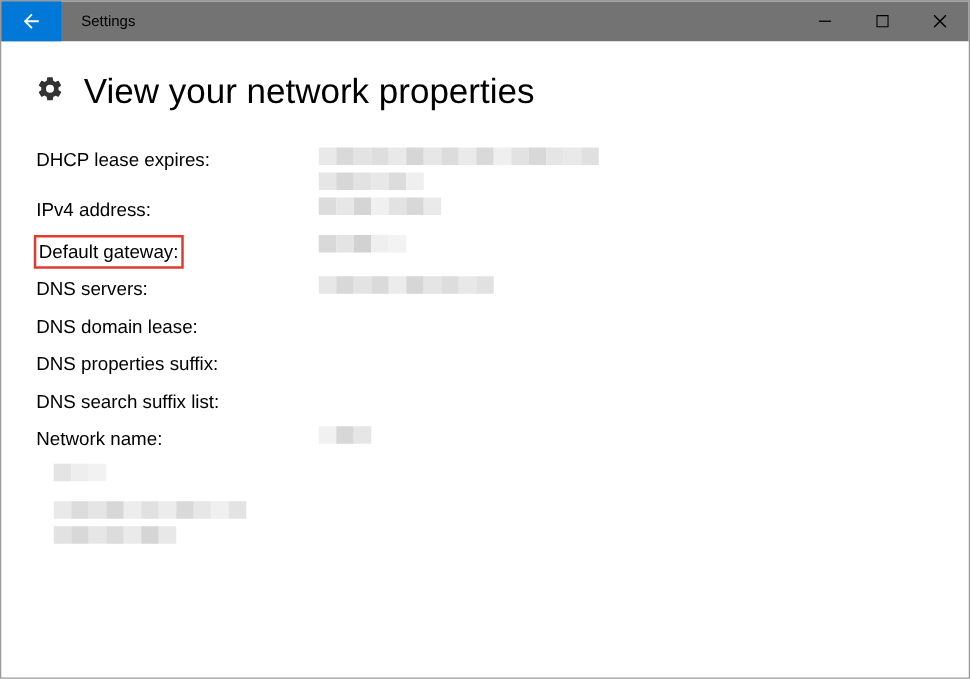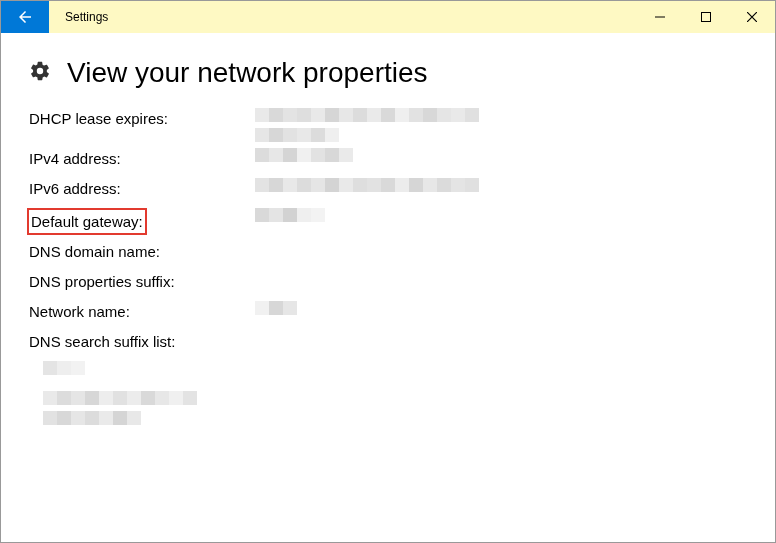--- a/index.html
+++ b/index.html
@@ -9,21 +9,21 @@
       width: 776px;
       height: 543px;
       border: 1px solid #999;
       position: relative;
       overflow: hidden;
     }
     .titlebar {
       height: 32px;
       display: flex;
       align-items: stretch;
-      background: #fef9c3;
+      background: #737373;
     }
     .back-btn {
       width: 48px;
       background: #0078d7;
       display: flex;
       align-items: center;
       justify-content: center;
       color: #fff;
     }
     .back-btn svg { width: 18px; height: 18px; }
@@ -47,21 +47,21 @@
       justify-content: center;
     }
     .win-btn svg { width: 10px; height: 10px; }
     .content {
       padding: 24px 28px 0 28px;
     }
     .page-header {
       display: flex;
       align-items: center;
       gap: 16px;
-      margin-bottom: 16px;
+      margin-bottom: 26px;
     }
     .gear-icon svg { width: 22px; height: 22px; }
     .page-title {
       font-size: 28px;
       font-weight: 300;
       color: #000;
     }
     .props {
       margin-left: 0;
     }
@@ -180,84 +180,78 @@
             <div class="px" style="width:14px;background:#e7e7e7"></div>
             <div class="px" style="width:14px;background:#d5d5d5"></div>
             <div class="px" style="width:14px;background:#f0f0f0"></div>
             <div class="px" style="width:14px;background:#e2e2e2"></div>
             <div class="px" style="width:14px;background:#d8d8d8"></div>
             <div class="px" style="width:14px;background:#eaeaea"></div>
         </div>
       </div>
     </div>
 
-    <div class="prop-row">
-      <div class="prop-label">IPv6 address:</div>
-      <div class="prop-value">
-        <div class="blur-box">
-          <div class="px" style="width:14px;background:#e3e3e3"></div>
-            <div class="px" style="width:14px;background:#d7d7d7"></div>
-            <div class="px" style="width:14px;background:#e8e8e8"></div>
-            <div class="px" style="width:14px;background:#dcdcdc"></div>
-            <div class="px" style="width:14px;background:#e5e5e5"></div>
-            <div class="px" style="width:14px;background:#d4d4d4"></div>
-            <div class="px" style="width:14px;background:#e9e9e9"></div>
-            <div class="px" style="width:14px;background:#dedede"></div>
-            <div class="px" style="width:14px;background:#e2e2e2"></div>
-            <div class="px" style="width:14px;background:#d9d9d9"></div>
-            <div class="px" style="width:14px;background:#ececec"></div>
-            <div class="px" style="width:14px;background:#d6d6d6"></div>
-            <div class="px" style="width:14px;background:#e7e7e7"></div>
-            <div class="px" style="width:14px;background:#dbdbdb"></div>
-            <div class="px" style="width:14px;background:#e4e4e4"></div>
-            <div class="px" style="width:14px;background:#e0e0e0"></div>
-        </div>
-      </div>
-    </div>
 
     <div class="prop-row row-hl">
       <div class="prop-label">
         <span class="hl"><span class="prop-label-inner">Default gateway:</span></span>
       </div>
       <div class="prop-value">
         <div class="blur-box">
           <div class="px" style="width:14px;background:#d9d9d9"></div>
             <div class="px" style="width:14px;background:#e4e4e4"></div>
             <div class="px" style="width:14px;background:#d2d2d2"></div>
             <div class="px" style="width:14px;background:#efefef"></div>
             <div class="px" style="width:14px;background:#f3f3f3"></div>
         </div>
       </div>
     </div>
 
-
-    <div class="prop-row">
-      <div class="prop-label">DNS domain name:</div>
+    <div class="prop-row">
+      <div class="prop-label">DNS servers:</div>
+      <div class="prop-value">
+        <div class="blur-box">
+          <div class="px" style="width:14px;background:#e7e7e7"></div>
+            <div class="px" style="width:14px;background:#d8d8d8"></div>
+            <div class="px" style="width:14px;background:#e3e3e3"></div>
+            <div class="px" style="width:14px;background:#dadada"></div>
+            <div class="px" style="width:14px;background:#ececec"></div>
+            <div class="px" style="width:14px;background:#d6d6d6"></div>
+            <div class="px" style="width:14px;background:#e5e5e5"></div>
+            <div class="px" style="width:14px;background:#dddddd"></div>
+            <div class="px" style="width:14px;background:#e8e8e8"></div>
+            <div class="px" style="width:14px;background:#e1e1e1"></div>
+        </div>
+      </div>
+    </div>
+
+    <div class="prop-row">
+      <div class="prop-label">DNS domain lease:</div>
       <div class="prop-value"></div>
     </div>
 
     <div class="prop-row">
       <div class="prop-label">DNS properties suffix:</div>
+      <div class="prop-value"></div>
+    </div>
+
+    <div class="prop-row">
+      <div class="prop-label">DNS search suffix list:</div>
       <div class="prop-value"></div>
     </div>
 
     <div class="prop-row">
       <div class="prop-label">Network name:</div>
       <div class="prop-value">
         <div class="blur-box">
           <div class="px" style="width:14px;background:#f1f1f1"></div>
             <div class="px" style="width:14px;background:#d7d7d7"></div>
             <div class="px" style="width:14px;background:#e6e6e6"></div>
         </div>
       </div>
-    </div>
-
-    <div class="prop-row">
-      <div class="prop-label">DNS search suffix list:</div>
-      <div class="prop-value"></div>
     </div>
 
     <div class="prop-row">
       <div class="prop-value">
         <div class="blur-box">
           <div class="px" style="width:14px;background:#fff"></div>
             <div class="px" style="width:14px;background:#e4e4e4"></div>
             <div class="px" style="width:14px;background:#eeeeee"></div>
             <div class="px" style="width:14px;background:#f2f2f2"></div>
         </div>

